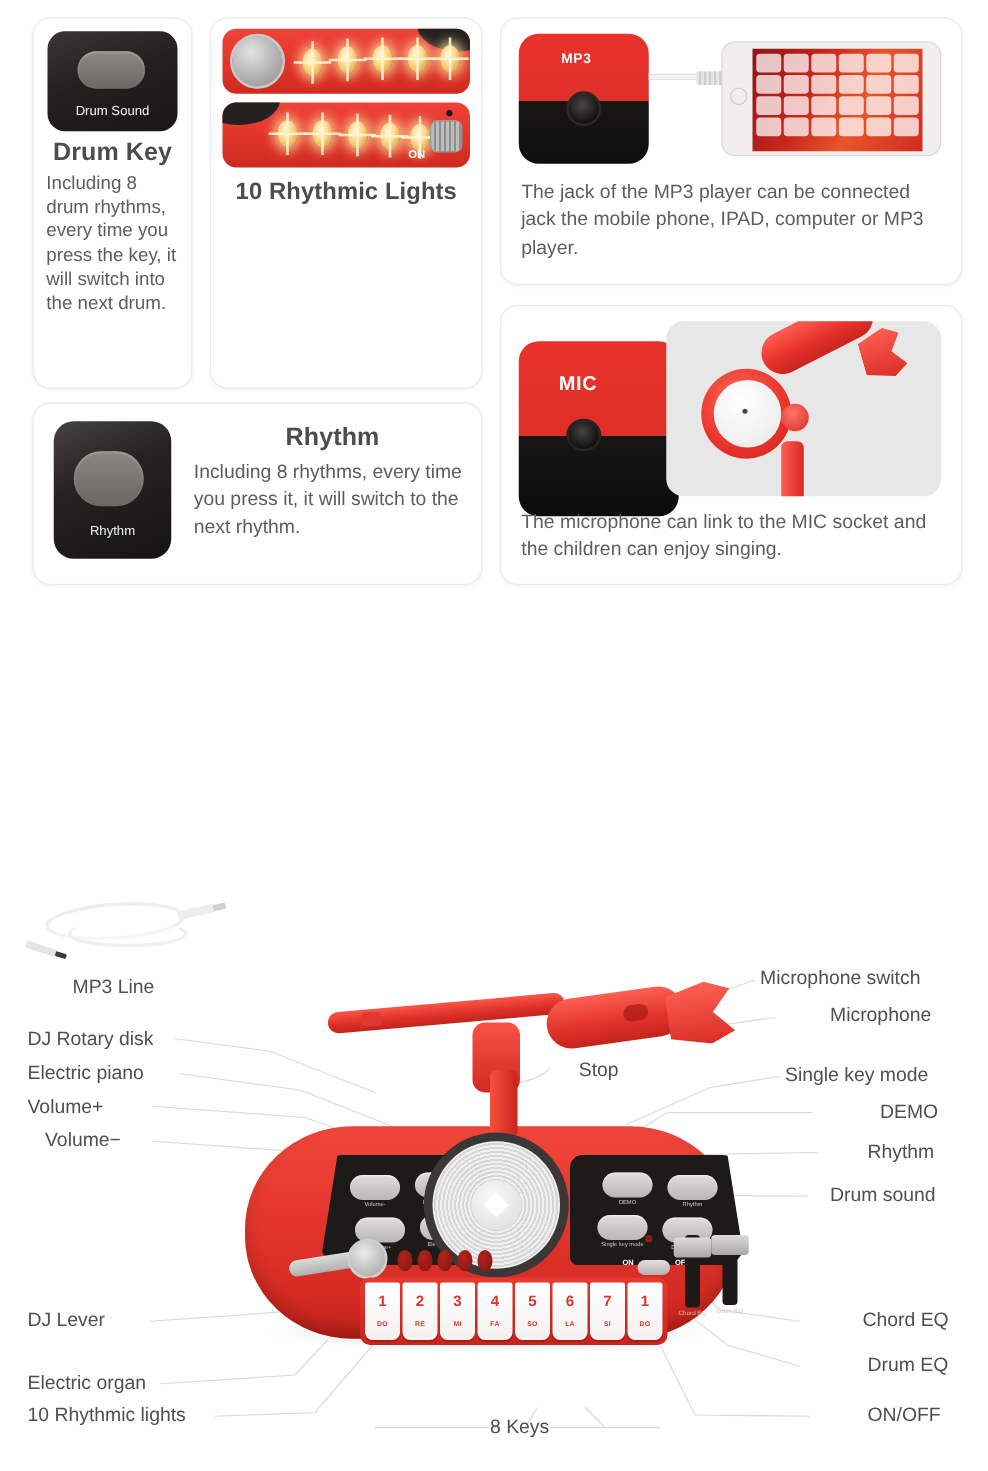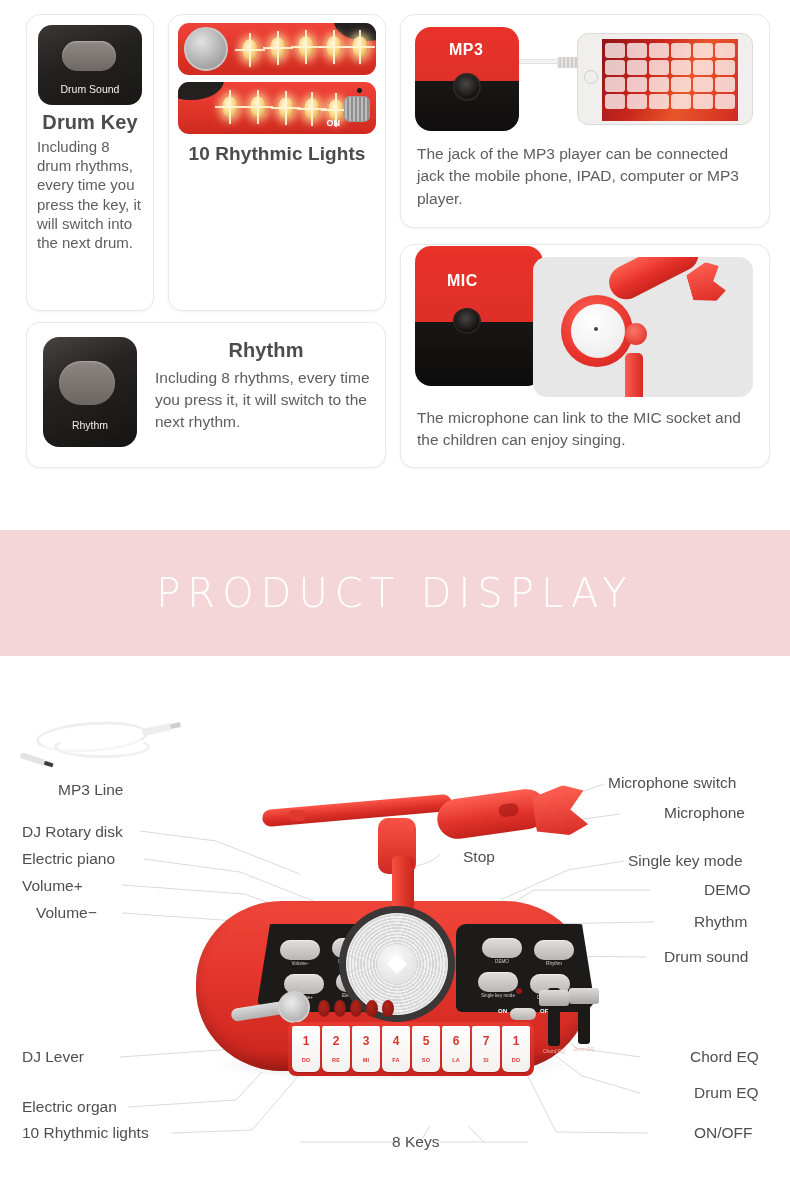--- a/index.html
+++ b/index.html
@@ -87,21 +87,21 @@
   .dot-blk { position:absolute; right:14px; top:6px; width:5px; height:5px; border-radius:50%; background:#1c1a1a; }
   #card-lights .card-title { font-size: 19px; margin-top: 9px; }
   #card-lights .card-body { font-size: 15px; line-height: 1.3; margin-top: 4px; padding: 0 4px; }
 
   
   #card-mp3 { left: 400px; top: 14px; width: 370px; height: 214px; padding: 10px; }
   .mp3-photo {
     position:absolute; left:14px; top:12px; width: 104px; height: 104px; border-radius: 16px;
     overflow:hidden; background: linear-gradient(180deg,#e8322a 0%,#e0302a 52%,#191716 52%,#0f0e0e 100%);
   }
-  .mp3-photo .lbl { position:absolute; left:34px; top:14px; color:#fff; font-weight:bold; font-size:16px; letter-spacing:.5px;}
+  .mp3-photo .lbl { position:absolute; left:34px; top:14px; color:#fff; font-weight:bold; font-size:11px; letter-spacing:.5px;}
   .mp3-photo .jack { position:absolute; left:38px; top:46px; width:28px; height:28px; border-radius:50%;
       background: radial-gradient(circle at 45% 38%, #4a4745, #141312 70%); border:2px solid #2b2826; }
   .phone {
     position:absolute; left:176px; top:18px; width: 176px; height: 92px; border-radius: 11px;
     background: #f0efee; border: 1px solid #dcdad8; overflow:hidden;
   }
   .phone .scr {
     position:absolute; left:24px; top:5px; width: 136px; height: 82px;
     background: linear-gradient(115deg,#8e1418 0%,#c9261d 35%,#e8562a 62%,#d12a22 100%);
     display:grid; grid-template-columns: repeat(6,1fr); grid-auto-rows: 15px;
@@ -124,21 +124,21 @@
     background: linear-gradient(180deg,#8c8683,#6c6663);
     box-shadow: inset 0 1px 2px rgba(255,255,255,.3);
   }
   .rhythm-photo .cap { position:absolute; left:0; bottom:16px; width:94px; text-align:center; color:#efefef; font-size:10.5px;}
   #card-rhythm .card-title { position:absolute; left:128px; top:16px; width:222px; font-size:20px; }
   #card-rhythm .card-body { position:absolute; left:128px; top:44px; width:226px; font-size:15.5px; line-height:1.42; }
 
   
   #card-mic { left: 400px; top: 244px; width: 370px; height: 224px; padding: 10px; }
   .mic-photo {
-    position:absolute; left:14px; top:1px; width: 128px; height: 140px; border-radius: 16px;
+    position:absolute; left:14px; top:28px; width: 128px; height: 140px; border-radius: 16px;
     overflow:hidden; background: linear-gradient(180deg,#e8322a 0%,#de2f28 54%,#171615 54%,#0d0c0c 100%); padding-left: 26px;
   }
   .mic-photo .lbl { position:absolute; left:32px; top:26px; color:#fff; font-weight:bold; font-size:16px; letter-spacing:.5px;}
   .mic-photo .jack { position:absolute; left:38px; top:62px; width:28px; height:26px; border-radius:50%;
       background: radial-gradient(circle at 45% 38%, #474442, #121111 70%); border:2px solid #262423;}
   .mic-scene {
     position:absolute; left:132px; top:12px; width: 220px; height: 140px; border-radius: 14px;
     background:#e7e7e7; overflow:hidden;
   }
   .mic-head {
@@ -429,23 +429,20 @@
       <div class="mic-handle"></div>
       <div class="mic-tip"></div>
       <div class="mic-head"></div>
       <div class="mic-grille"></div>
       <div class="mic-btn"></div>
       <div class="mic-stem"></div>
     </div>
     <div class="card-body">The microphone can link to the MIC socket and the children can enjoy singing.</div>
   </div>
 
-  <div id="banner">
-    <div class="btext">PRODUCT DISPLAY</div>
-  </div>
 
   <div id="diagram">
 
     <svg class="leads">
 
       <path d="M140,175 L216,185 L300,218"></path>
       <path d="M144,203 L240,216 L316,246"></path>
       <path d="M122,229 L244,238 L330,268"></path>
       <path d="M122,257 L250,266 L336,292"></path>
       <path d="M120,401 L248,392 L286,360"></path>

